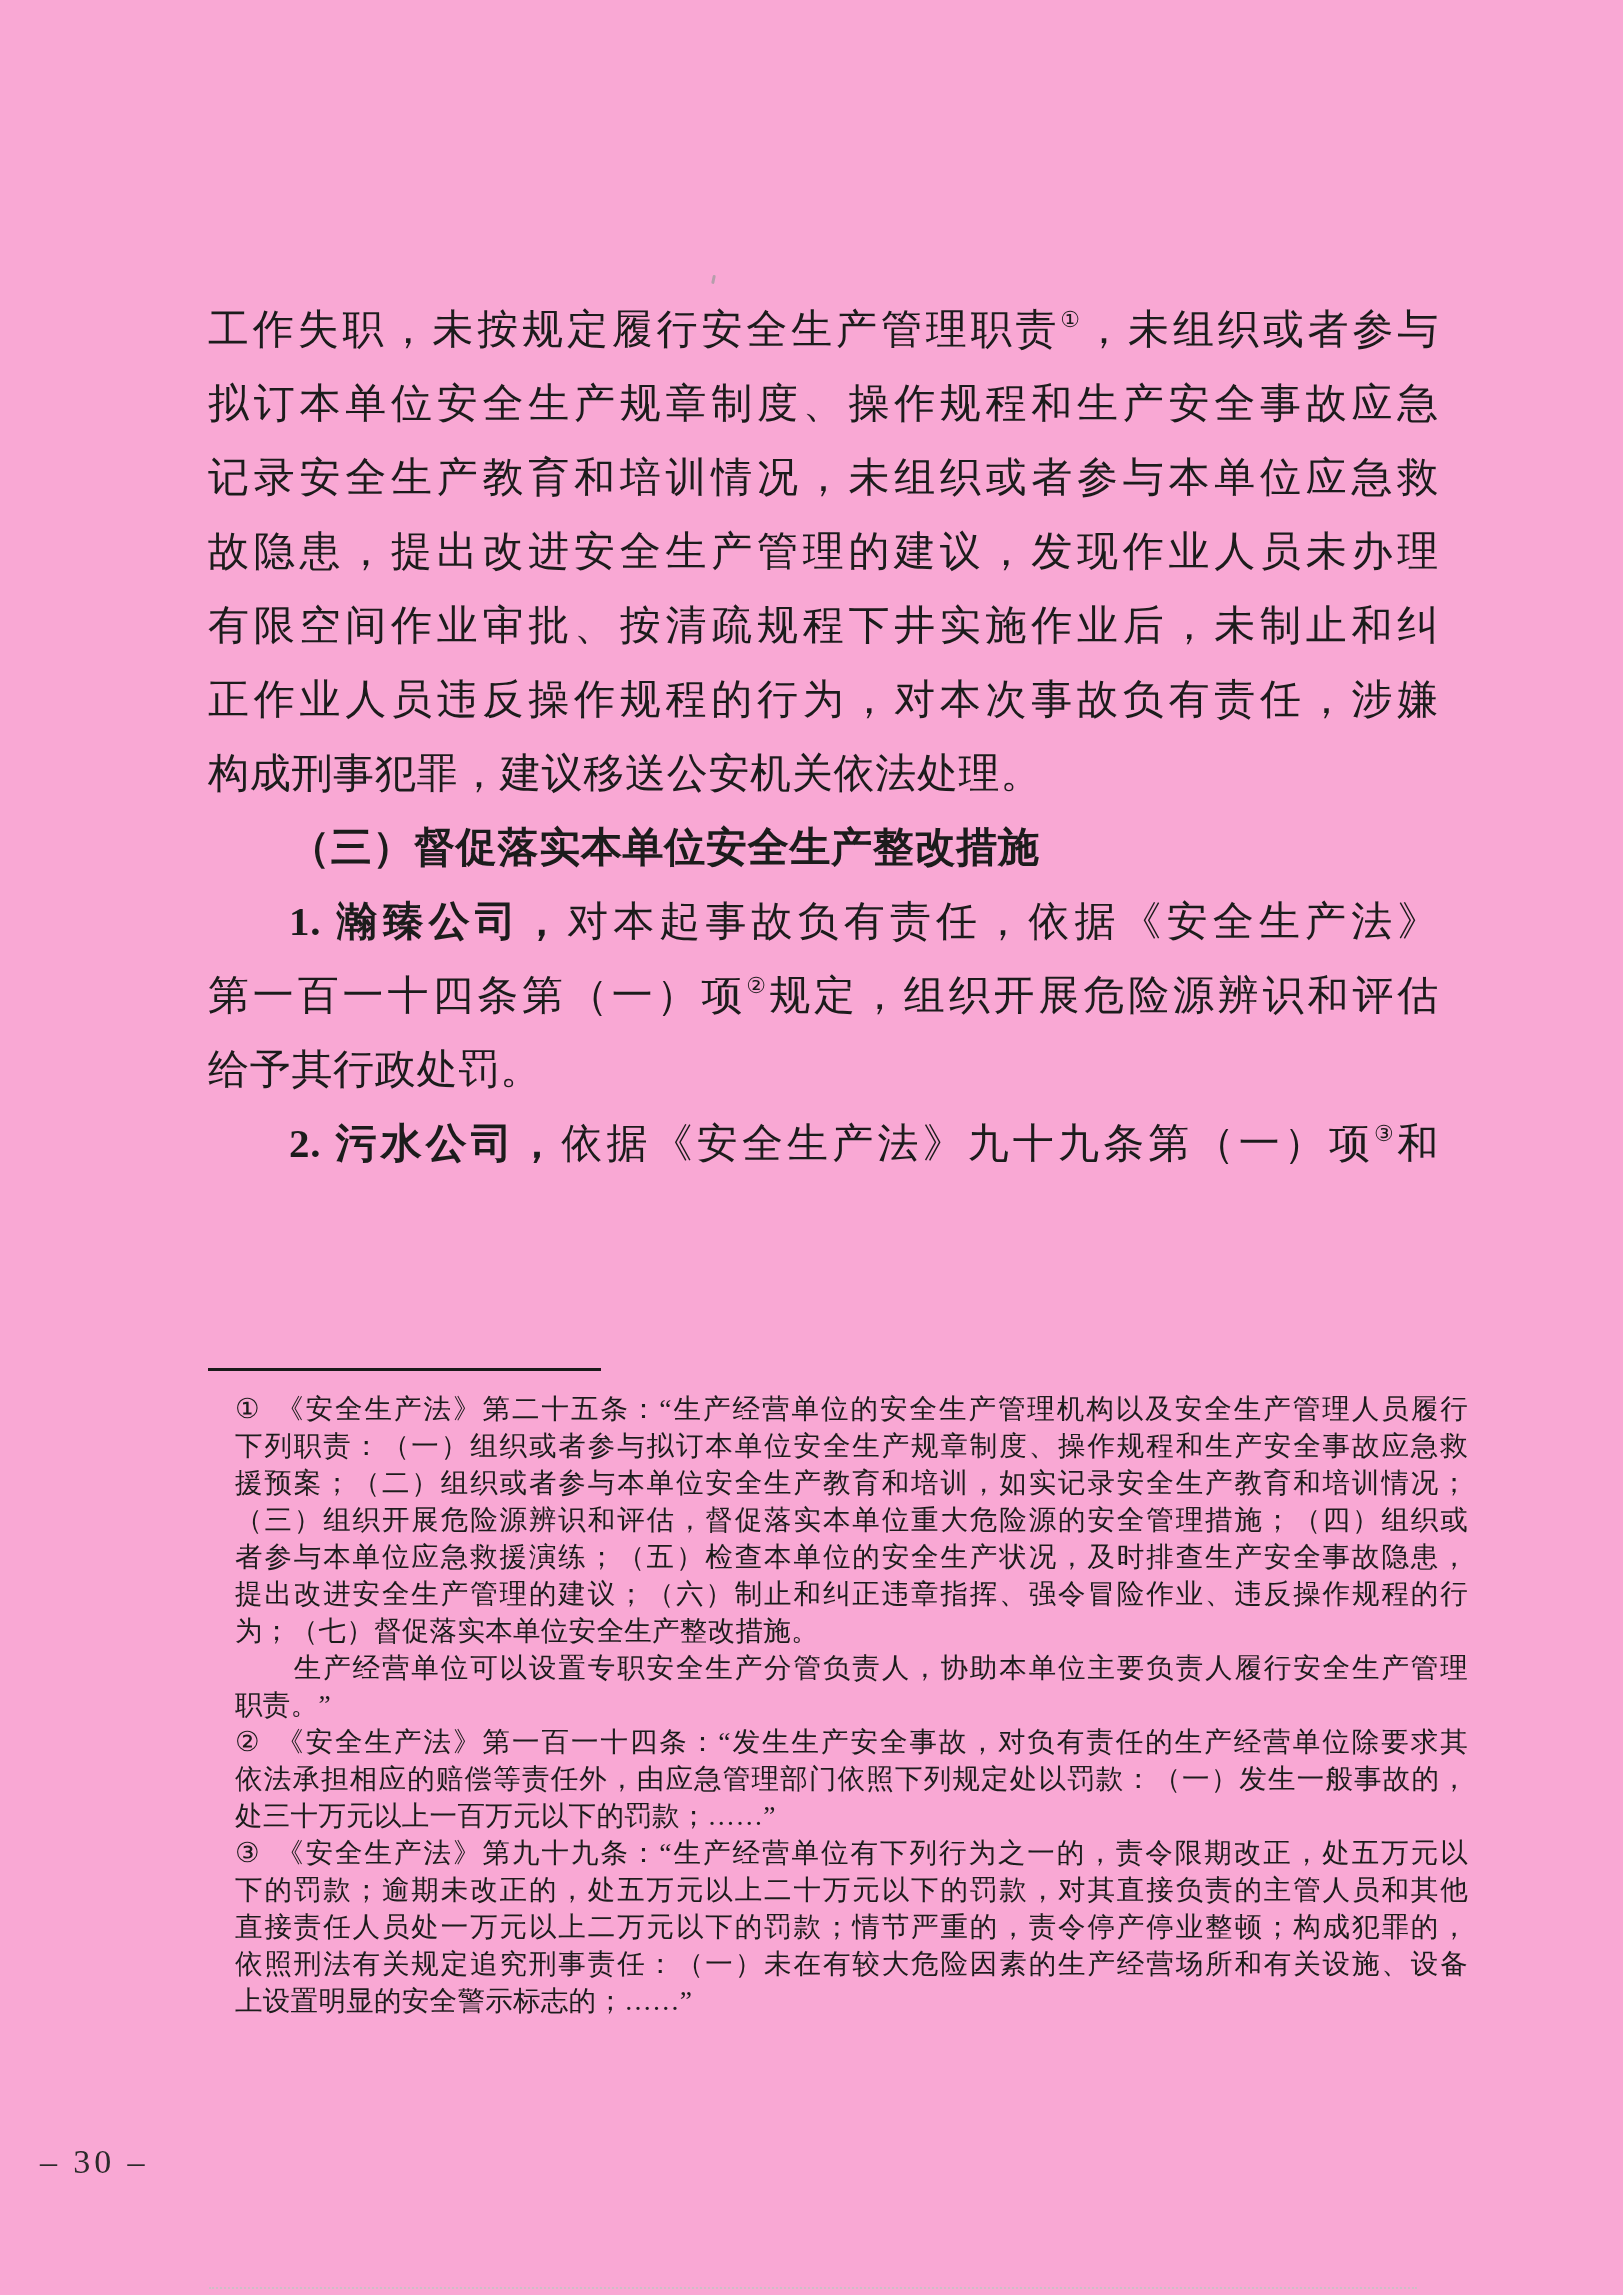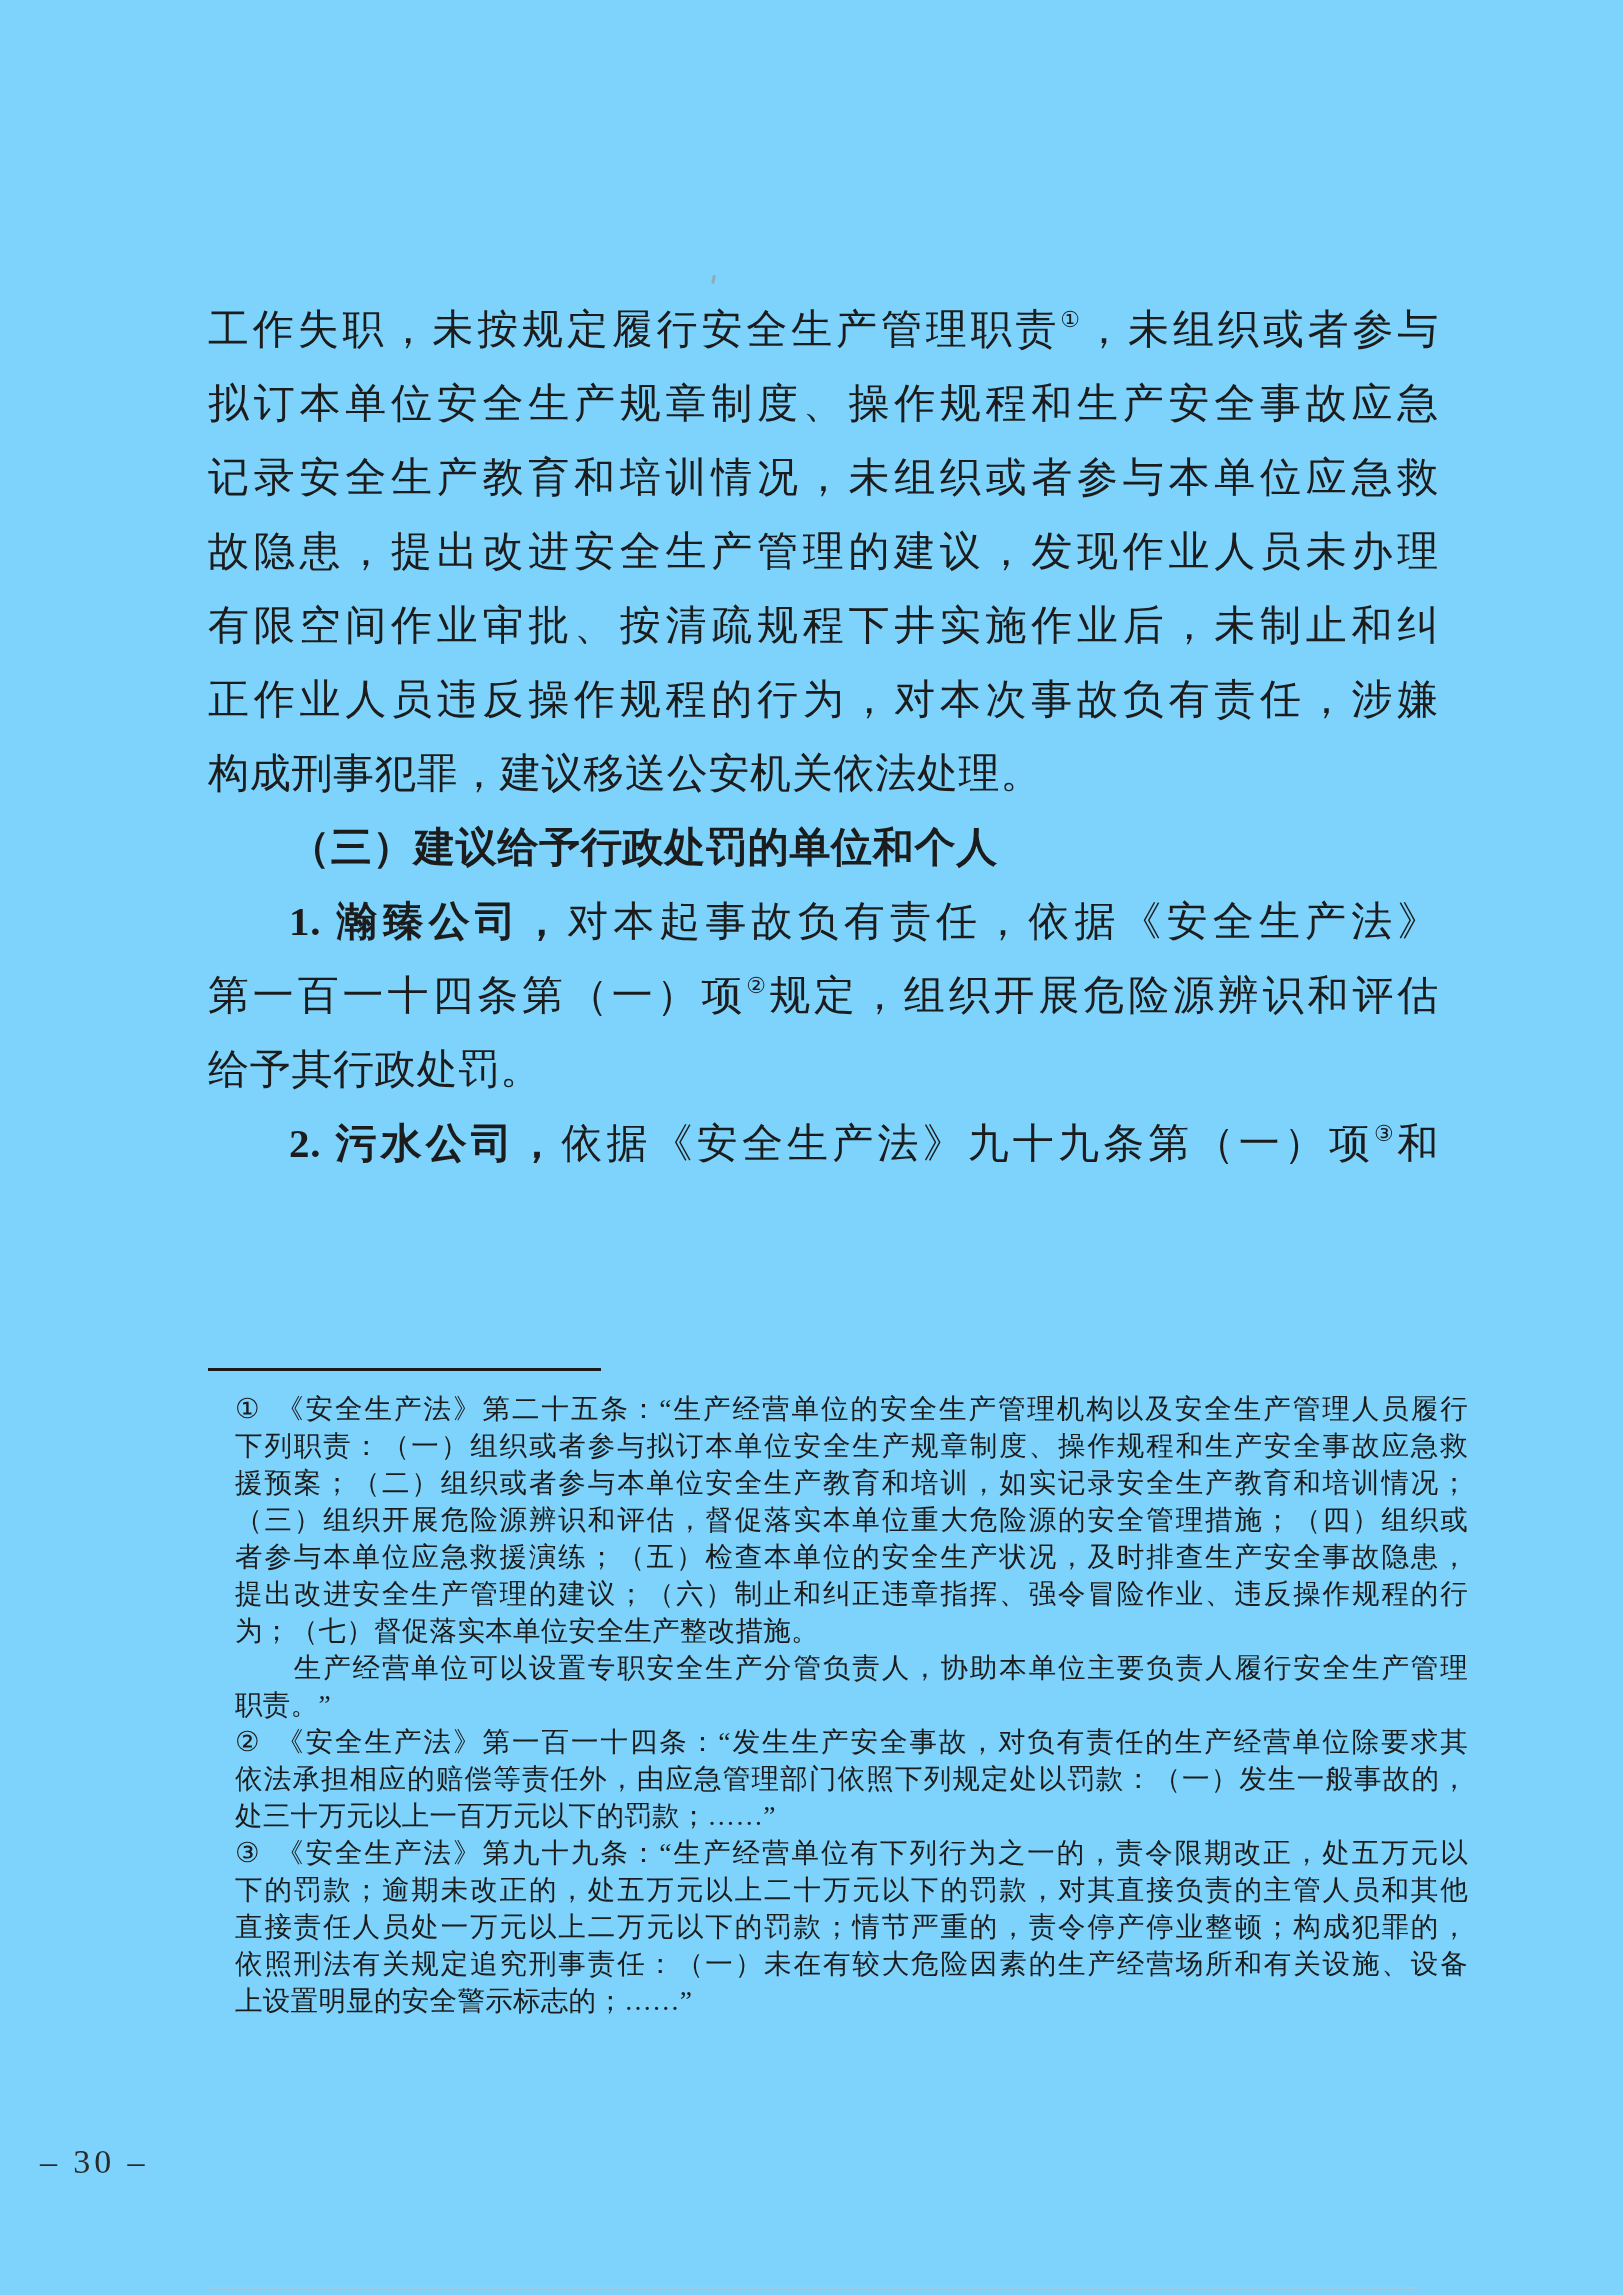--- a/index.html
+++ b/index.html
@@ -3,21 +3,21 @@
 <meta charset="utf-8">
 <style>
   html,body{margin:0;padding:0;}
   body{
     width:1623px;height:2295px;
     background:#f2f2f0;
     font-family:"Liberation Serif","DejaVu Serif",serif;
   }
   .page{
     position:relative;width:1623px;height:2295px;
-    background:#7dd3fc;overflow:hidden;color:#1c1c1c;
+    background:#f9a8d4;overflow:hidden;color:#1c1c1c;
   }
   
   .body-block{
     position:absolute;left:208px;top:292px;width:1231px;
   }
   .bl{
     height:74px;line-height:74px;font-size:41px;
     white-space:nowrap;letter-spacing:0.7px;
   }
   .j{text-align:justify;text-align-last:justify;}
@@ -65,21 +65,21 @@
 
   <div class="body-block">
     <div class="bl j"><span>工作失职，未按规定履行安全生产管理职责</span><span class="sup">①</span><span>，未组织或者参与</span></div>
     <div class="bl j"><span>拟订本单位安全生产规章制度、操作规程和生产安全事故应急</span></div>
     <div class="bl j"><span>记录安全生产教育和培训情况，未组织或者参与本单位应急救</span></div>
     <div class="bl j"><span>故隐患，提出改进安全生产管理的建议，发现作业人员未办理</span></div>
     <div class="bl j"><span>有限空间作业审批、按清疏规程下井实施作业后，未制止和纠</span></div>
     <div class="bl j"><span>正作业人员违反操作规程的行为，对本次事故负有责任，涉嫌</span></div>
     <div class="bl"><span>构成刑事犯罪，建议移送公安机关依法处理。</span></div>
 
-    <div class="bl ind"><span class="b">（三）建议给予行政处罚的单位和个人</span></div>
+    <div class="bl ind"><span class="b">（三）督促落实本单位安全生产整改措施</span></div>
 
     <div class="bl j ind"><span class="b">1. 瀚臻公司，</span><span>对本起事故负有责任，依据《安全生产法》</span></div>
     <div class="bl j"><span>第一百一十四条第（一）项</span><span class="sup">②</span><span>规定，组织开展危险源辨识和评估</span></div>
     <div class="bl"><span>给予其行政处罚。</span></div>
 
     <div class="bl j ind"><span class="b">2. 污水公司，</span><span>依据《安全生产法》九十九条第（一）项</span><span class="sup">③</span><span>和</span></div>
   </div>
 
   <div class="fnrule"></div>
 

